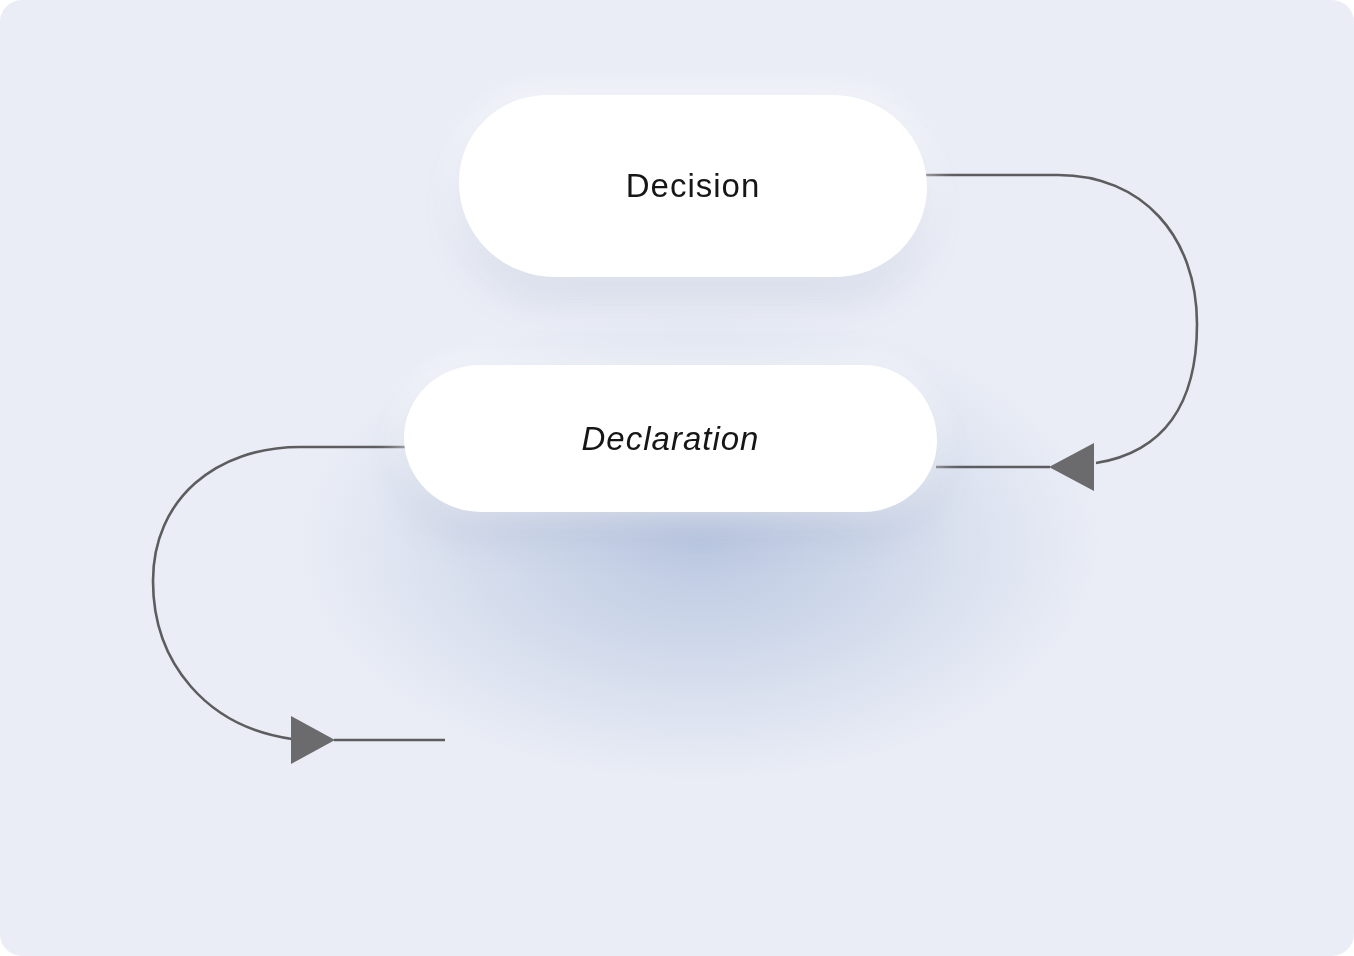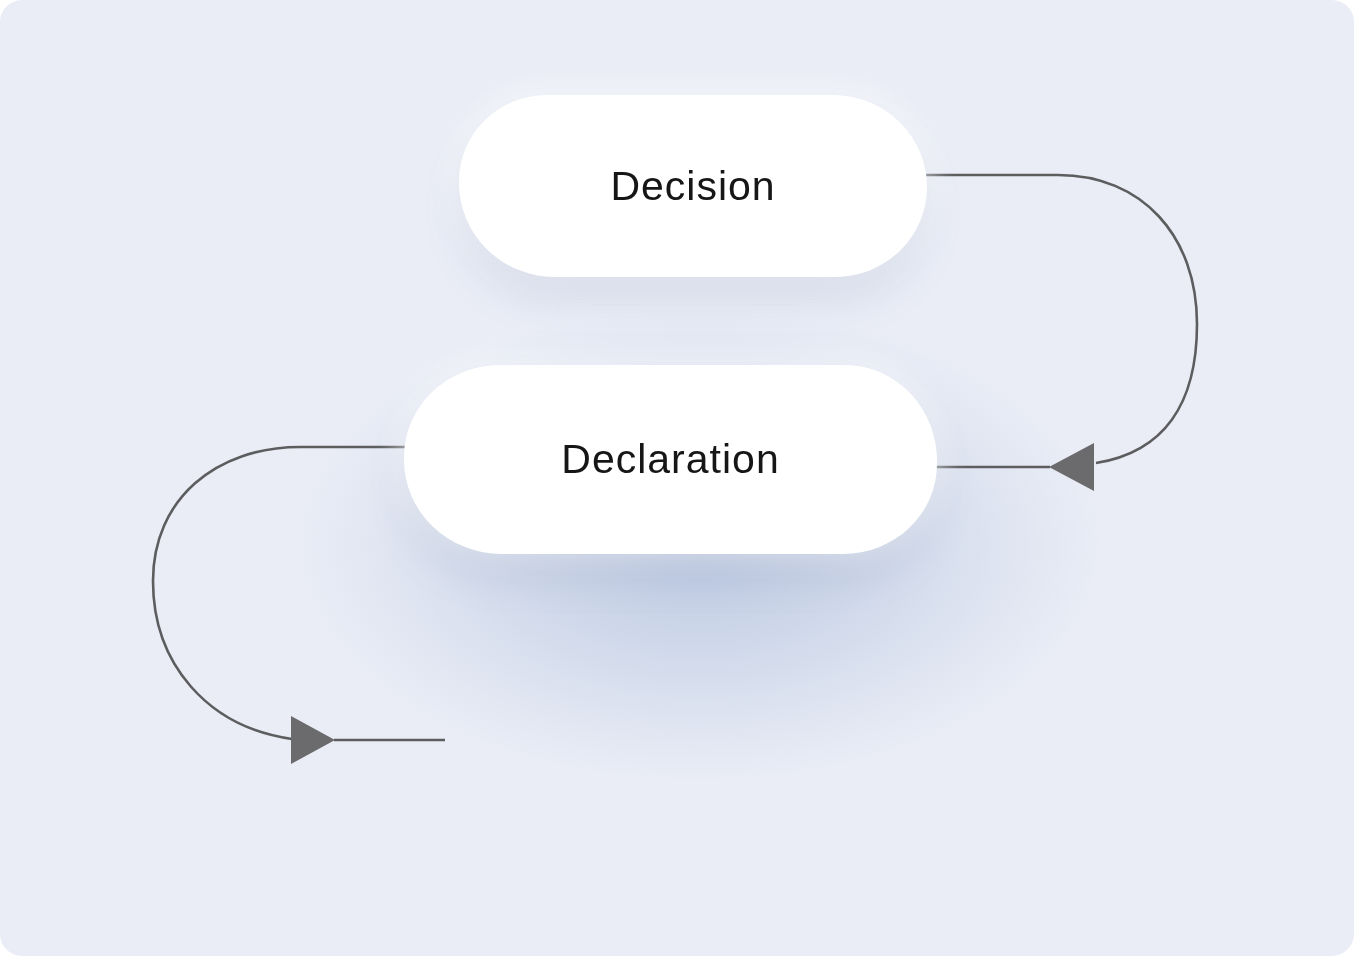--- a/index.html
+++ b/index.html
@@ -14,28 +14,28 @@
       radial-gradient(560px 330px at 700px 545px,
         var(--glow) 0%, rgba(196,208,229,0.55) 40%, rgba(234,237,246,0) 72%),
       var(--canvas-base);
   }
   .edges{position:absolute;left:0;top:0;width:100%;height:100%;display:block;}
   .edge{fill:none;stroke:var(--line);stroke-width:2.6;}
   .arrow{fill:var(--arrow);stroke:none;}
   .node{
     position:absolute;display:flex;align-items:center;justify-content:center;
     background:var(--node-fill);color:var(--text);
-    font-size:41px;font-weight:400;letter-spacing:1px;
+    font-size:33px;font-weight:400;letter-spacing:1px;
     box-shadow:0 0 22px 10px rgba(255,255,255,0.45),
                0 24px 44px -10px rgba(114,132,176,0.28),
                0 6px 16px rgba(120,135,180,0.10);
   }
   .node-label{white-space:nowrap;}
   #node-decision   {left:459px;top:95px; width:468px;height:182px;border-radius:88px 94px 92px 96px / 86px 92px 90px 94px;}
-  #node-declaration{left:404px;top:365px;width:533px;height:189px;border-radius:96px 92px 94px 98px / 92px 96px 90px 94px;}
+  #node-declaration{left:404px;top:365px;width:533px;height:147px;border-radius:96px 92px 94px 98px / 92px 96px 90px 94px;font-style:italic;}
   #node-ui         {left:443px;top:643px;width:473px;height:194px;border-radius:94px 98px 96px 92px / 96px 90px 94px 98px;}
 </style>
 </head>
 <body>
 
 <div class="canvas">
 
   <svg class="edges" viewBox="0 0 1354 956" xmlns="http://www.w3.org/2000/svg" aria-hidden="true">
 
     <path class="edge" d="M 926 175 L 1058 175 C 1142 175 1197 236 1197 324 C 1197 404 1164 452 1096 463"></path>

